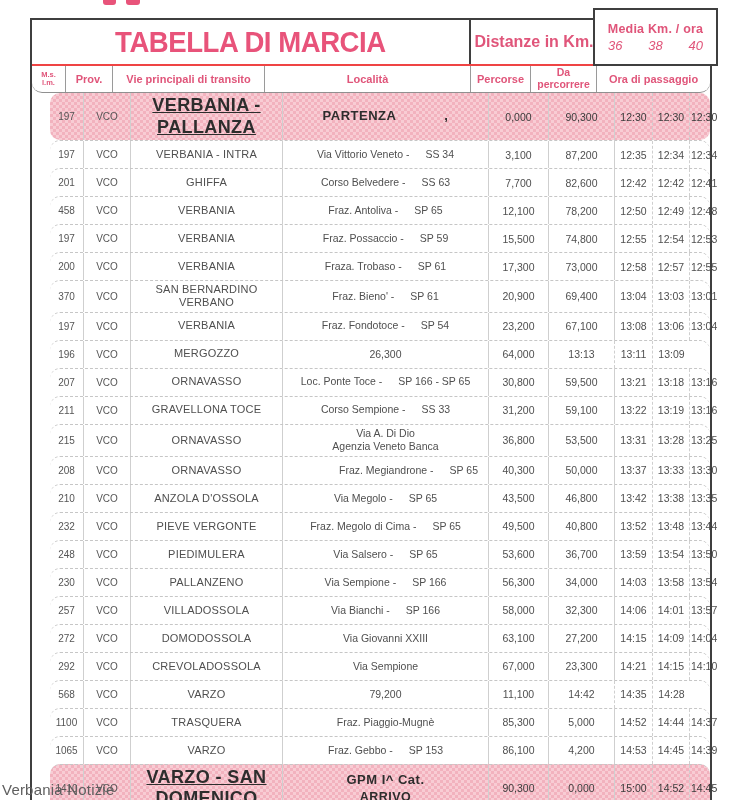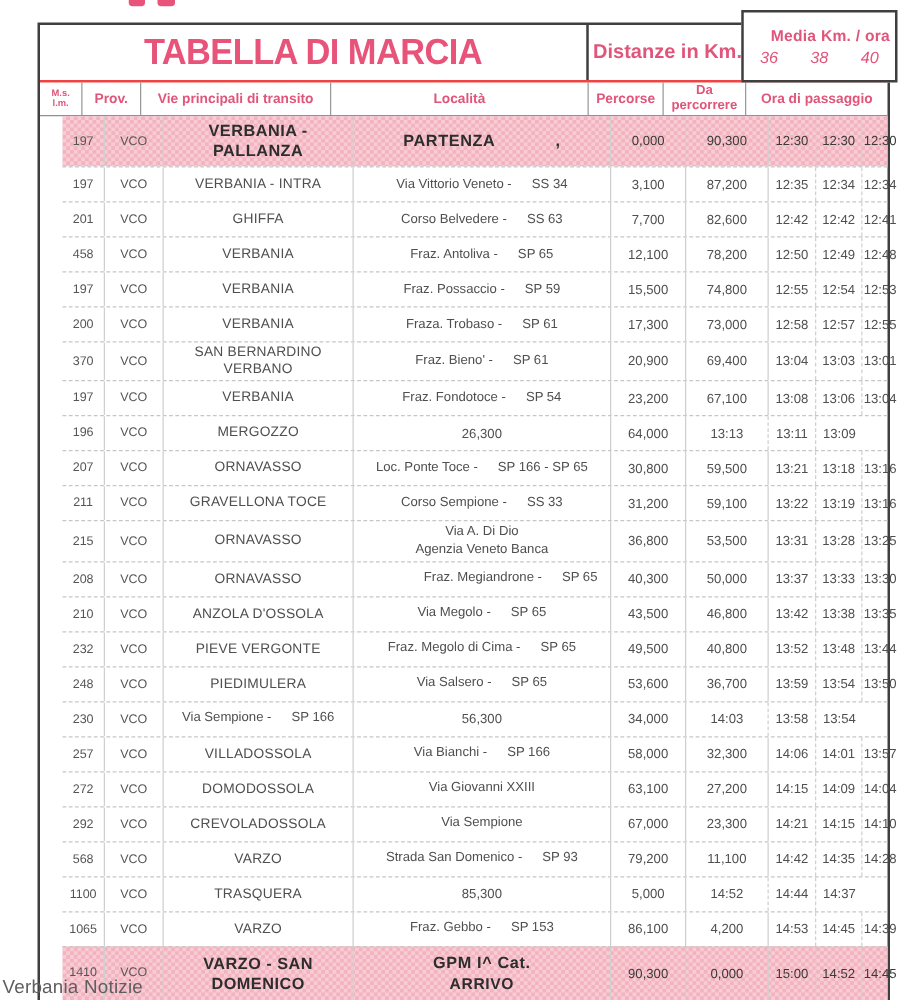--- a/index.html
+++ b/index.html
@@ -11,31 +11,31 @@
   .frag{position:absolute;top:0;height:5px;background:#e8537a;border-radius:0 0 3px 3px;}
   .frag.f1{left:103px;width:13px;}
   .frag.f2{left:126px;width:14px;}
 
   
   .media-box{
     position:absolute;left:593px;top:8px;width:113px;height:52px;
     border:2px solid #3f3f3f;background:#fff;z-index:5;
     display:flex;flex-direction:column;justify-content:center;padding:1px 4px;box-sizing:content-box;
   }
-  .media-label{color:#e0557a;font-weight:700;font-size:12.5px;text-align:right;white-space:nowrap;letter-spacing:.2px;}
+  .media-label{color:#e0557a;font-weight:700;font-size:12.5px;text-align:center;white-space:nowrap;letter-spacing:.2px;}
   .speeds{display:flex;justify-content:space-between;padding:2px 9px 0;color:#e0557a;font-style:italic;font-size:13px;}
 
   
   .table{position:absolute;left:30px;top:18px;width:678px;border:2px solid #3f3f3f;background:#fff;}
   .trow{display:grid;grid-template-columns:439px 126px 1fr;height:44px;border-bottom:2px solid #ef4444;}
   .title-cell{display:flex;align-items:center;justify-content:center;border-right:2px solid #3f3f3f;}
   .title-text{color:#e8537a;font-weight:700;font-size:29px;letter-spacing:-.5px;transform:scaleX(.95);white-space:nowrap;}
   .dist-cell{display:flex;align-items:center;justify-content:center;color:#e0557a;font-weight:700;font-size:16px;}
 
-  .cols{display:grid;grid-template-columns:34px 47px 152px 206px 60px 66px 38px 37px 1fr;}
+  .cols{display:grid;grid-template-columns:34px 47px 152px 206px 60px 66px 38px 37px 1fr;border-radius:10px;}
   .hrow{height:26px;border-bottom:1px solid #909090;}
   .hc{display:flex;flex-direction:column;align-items:center;justify-content:center;text-align:center;
       color:#e0557a;font-weight:700;font-size:11px;line-height:1.1;border-right:1px solid #9a9a9a;}
   .hc.last{border-right:none;}
   .hc.small{font-size:7.5px;}
   .hc.mid{font-size:10.5px;}
   .span3{grid-column:span 3;}
 
   .row{min-height:27px;border-top:1px dashed #c6c6c6;margin-left:18px;}
   #rows .row:first-child{border-top:none;}
@@ -53,21 +53,21 @@
   .hl{
     min-height:40px;
     background-color:#f8ccd4;
     background-image:
       linear-gradient(45deg, rgba(233,140,158,.40) 25%, transparent 25%, transparent 75%, rgba(233,140,158,.40) 75%),
       linear-gradient(45deg, rgba(233,140,158,.40) 25%, transparent 25%, transparent 75%, rgba(233,140,158,.40) 75%);
     background-size:6px 6px;
     background-position:0 0,3px 3px;
   }
   #rows .row.hl:last-child{min-height:42px;}
-  .hl .loc{font-weight:700;font-size:13px;color:#2d2d2d;letter-spacing:.4px;}
+  .hl .loc{font-weight:700;font-size:18px;color:#2d2d2d;letter-spacing:.4px;text-decoration:underline;}
   .hl .rline{font-weight:700;font-size:13px;color:#2d2d2d;letter-spacing:.5px;}
   .hl .r2{font-size:12.5px;}
   .hl .rcode{margin-left:48px;}
   .hl .num,.hl .time{color:#3a3a3a;}
 
   .caption{position:absolute;left:2px;top:781px;font-size:15px;color:#5e5e5e;letter-spacing:.2px;}
 </style>
 </head>
 <body>
 
@@ -311,20 +311,21 @@
         </div>
         <div class="c num">53,600</div>
         <div class="c num">36,700</div>
         <div class="c time t36">13:59</div>
         <div class="c time t38">13:54</div>
         <div class="c time last">13:50</div>
       </div>
       <div class="cols row">
         <div class="c elev">230</div>
         <div class="c prov">VCO</div>
+        <div class="c loc">PALLANZENO</div>
         <div class="c route">
           <div class="rline"><div class="rname" style="display: inline;">Via Sempione -</div><div class="rcode" style="display: inline-block;">SP 166</div></div>
         </div>
         <div class="c num">56,300</div>
         <div class="c num">34,000</div>
         <div class="c time t36">14:03</div>
         <div class="c time t38">13:58</div>
         <div class="c time last">13:54</div>
       </div>
       <div class="cols row">
@@ -363,33 +364,33 @@
         <div class="c num">67,000</div>
         <div class="c num">23,300</div>
         <div class="c time t36">14:21</div>
         <div class="c time t38">14:15</div>
         <div class="c time last">14:10</div>
       </div>
       <div class="cols row">
         <div class="c elev">568</div>
         <div class="c prov">VCO</div>
         <div class="c loc">VARZO</div>
-        <div class="c route">
-          <div class="rline"><div class="rname" style="display: inline;">Strada San Domenico -</div><div class="rcode" style="display: inline-block;">SP 93</div></div>
-        </div>
         <div class="c num">79,200</div>
         <div class="c num">11,100</div>
         <div class="c time t36">14:42</div>
         <div class="c time t38">14:35</div>
         <div class="c time last">14:28</div>
       </div>
       <div class="cols row">
         <div class="c elev">1100</div>
         <div class="c prov">VCO</div>
         <div class="c loc">TRASQUERA</div>
+        <div class="c route">
+          <div class="rline"><div class="rname" style="display: inline;">Fraz. Piaggio-Mugnè</div></div>
+        </div>
         <div class="c num">85,300</div>
         <div class="c num">5,000</div>
         <div class="c time t36">14:52</div>
         <div class="c time t38">14:44</div>
         <div class="c time last">14:37</div>
       </div>
       <div class="cols row">
         <div class="c elev">1065</div>
         <div class="c prov">VCO</div>
         <div class="c loc">VARZO</div>

